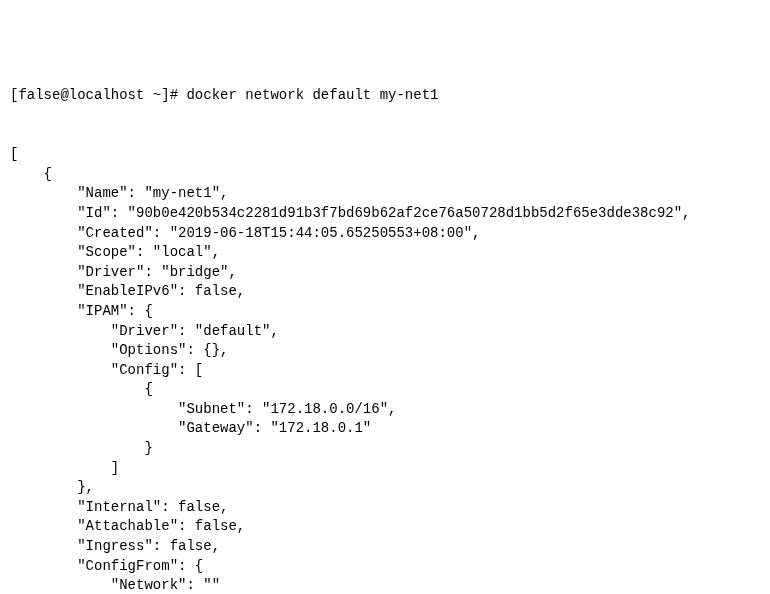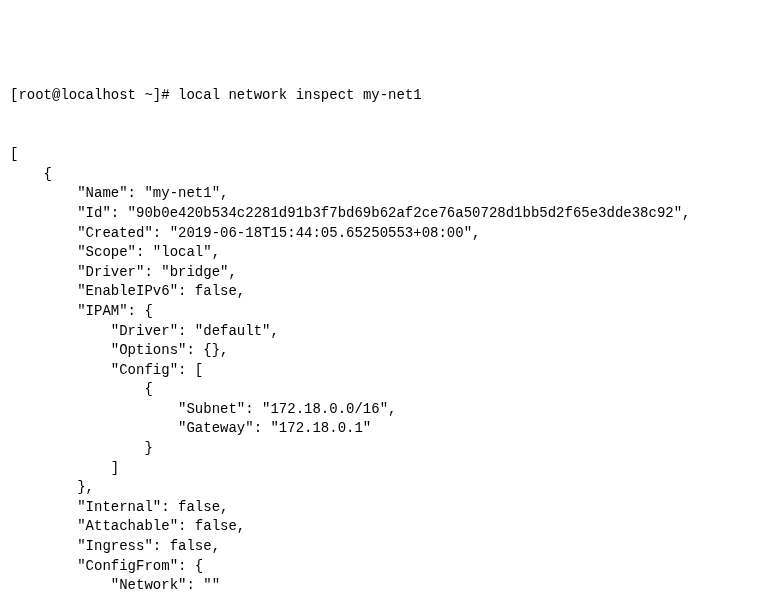--- a/index.html
+++ b/index.html
@@ -20,21 +20,21 @@
     }
     .output {
       white-space: pre;
     }
   </style>
 </head>
 <body>
 
 
 
-<div class="prompt-line"><span>[root@localhost ~]#</span> <span>local network inspect my-net1</span></div>
+<div class="prompt-line"><span>[false@localhost ~]#</span> <span>docker network default my-net1</span></div>
 <div class="output">
 <span>[</span>
 <span>    {</span>
 <span>        "Name": "my-net1",</span>
 <span>        "Id": "90b0e420b534c2281d91b3f7bd69b62af2ce76a50728d1bb5d2f65e3dde38c92",</span>
 <span>        "Created": "2019-06-18T15:44:05.65250553+08:00",</span>
 <span>        "Scope": "local",</span>
 <span>        "Driver": "bridge",</span>
 <span>        "EnableIPv6": false,</span>
 <span>        "IPAM": {</span>

